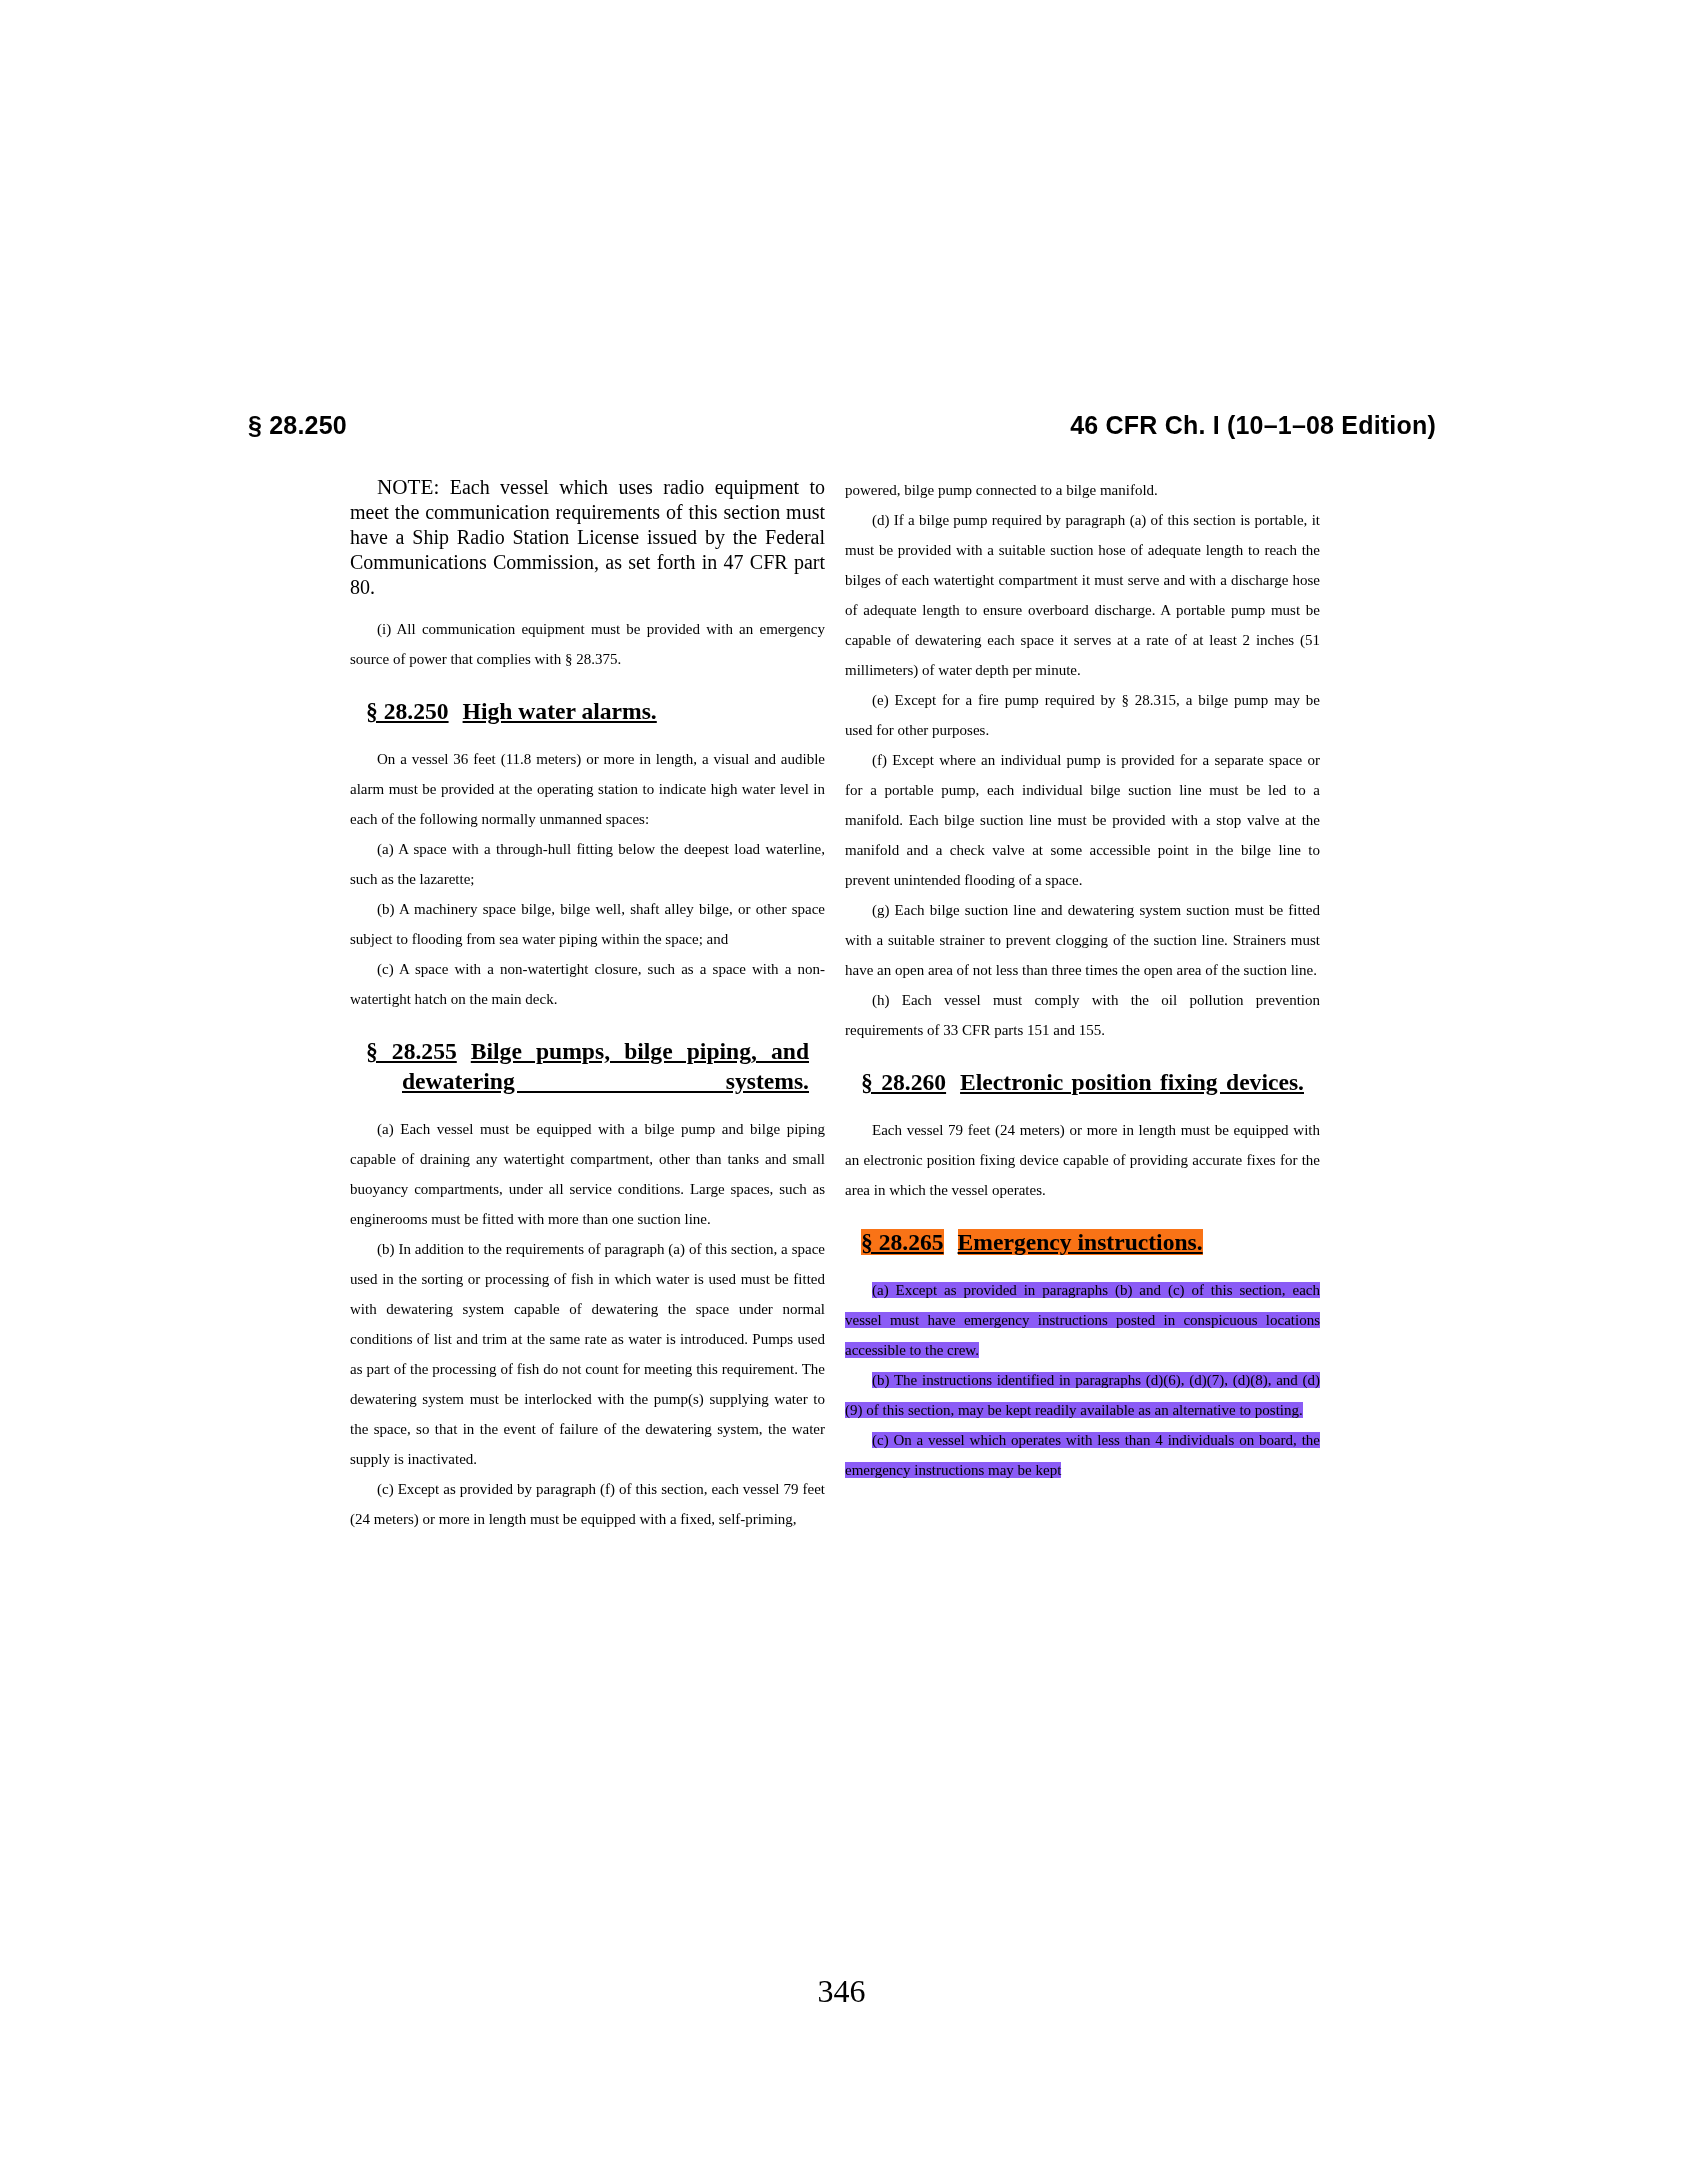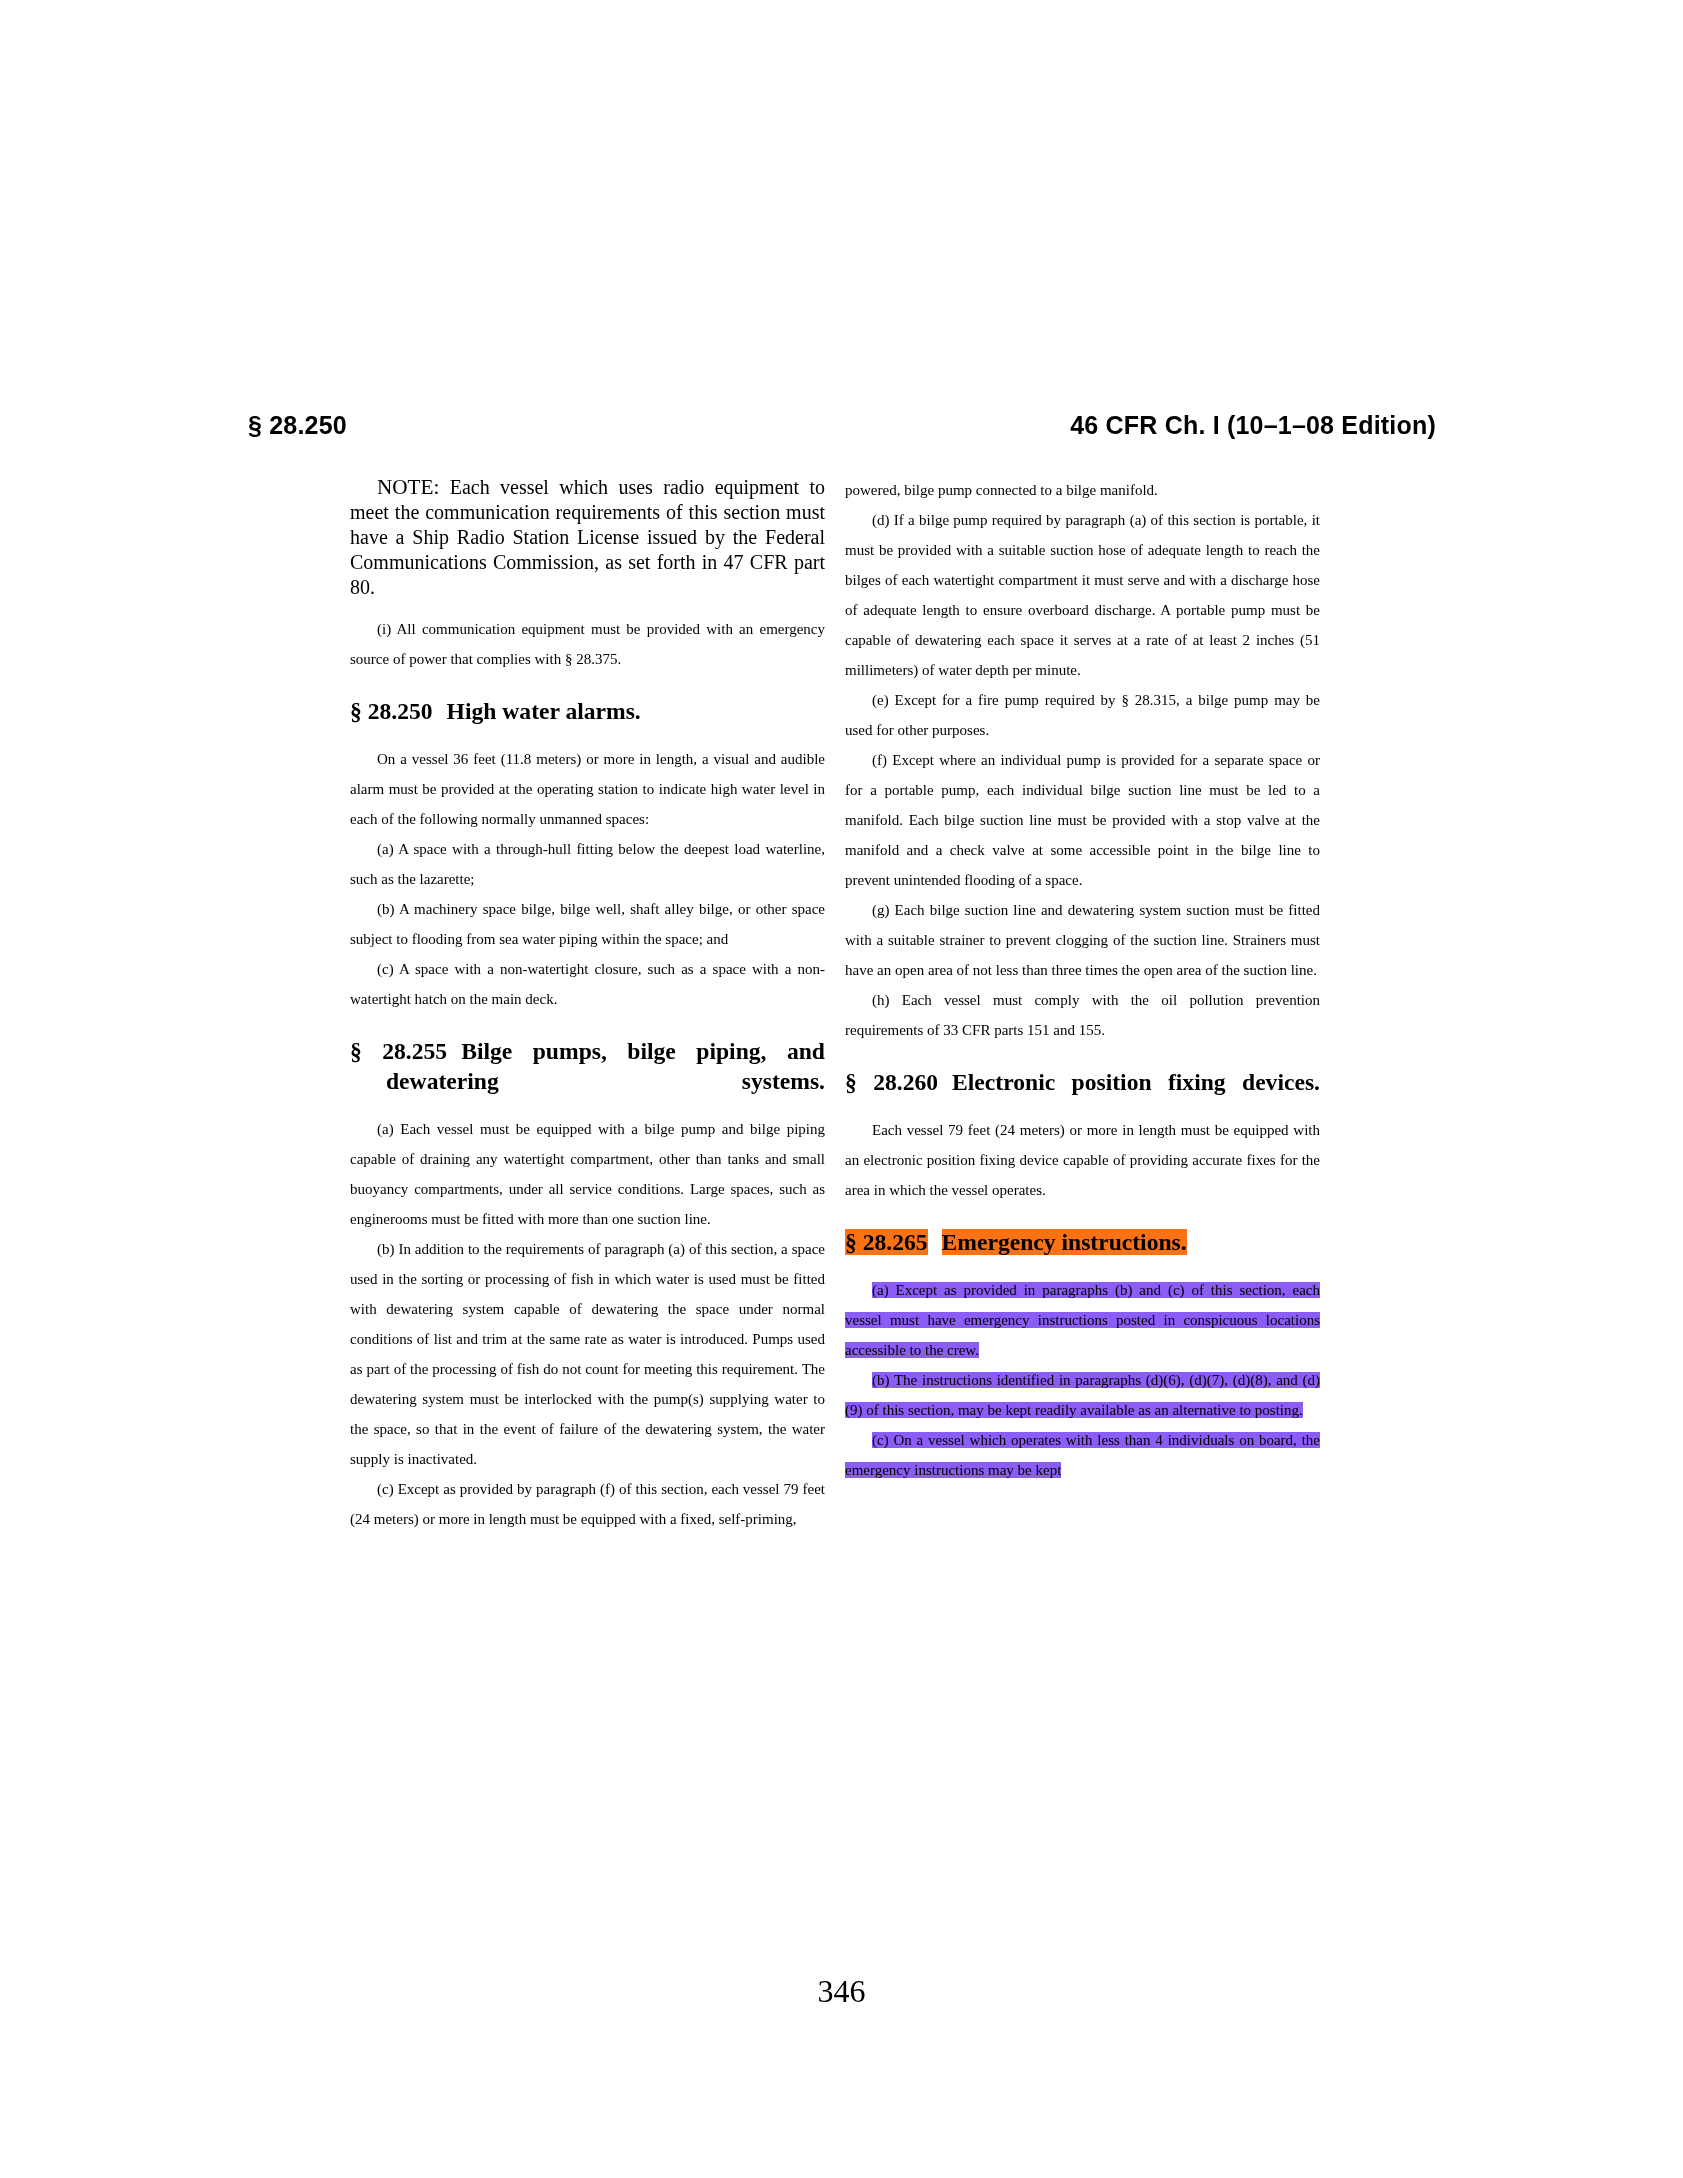--- a/index.html
+++ b/index.html
@@ -85,21 +85,22 @@
   
   .secheading {
     font-family: "Liberation Serif", "DejaVu Serif", serif;
     font-weight: bold;
     font-size: 23.6px;
     line-height: 30px;
     text-align: justify;
     text-align-last: left;
     padding-left: 36px;
     text-indent: -36px;
-    margin: 0;
+    margin: 16px;
+    text-decoration: underline;
   }
   .secheading .num {
     margin-right: 14px;
     white-space: nowrap;
   }
   .secheading.spread {
     text-align-last: justify;
   }
 
   .gap-before { margin-top: 22px; }

